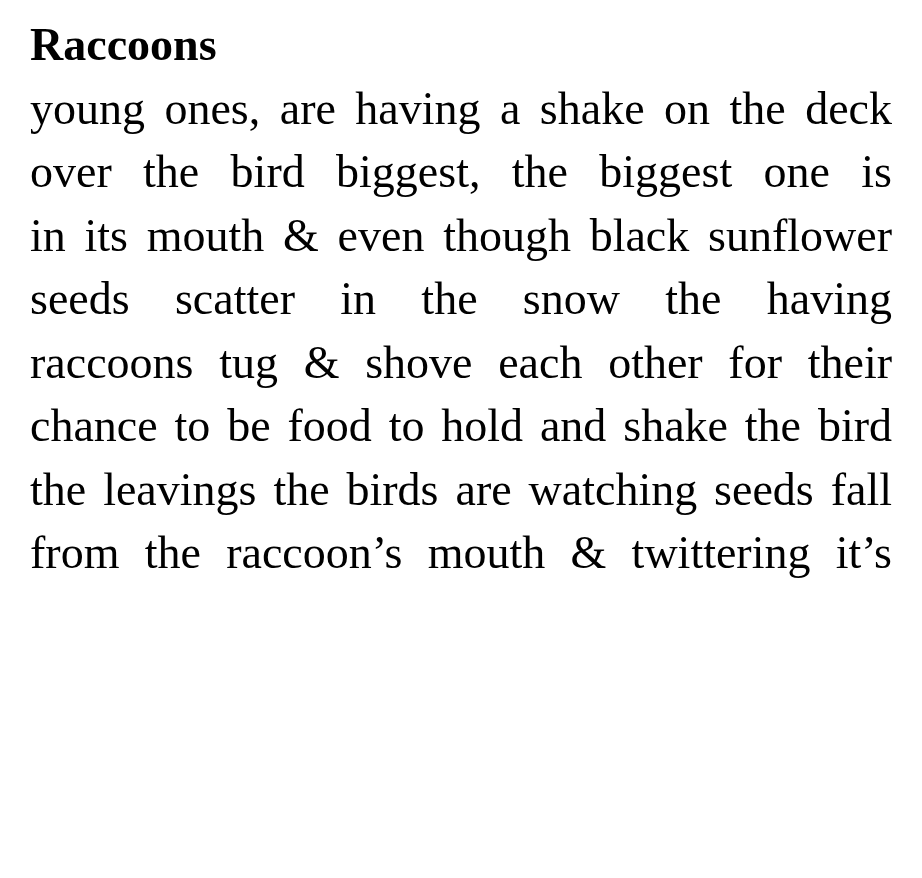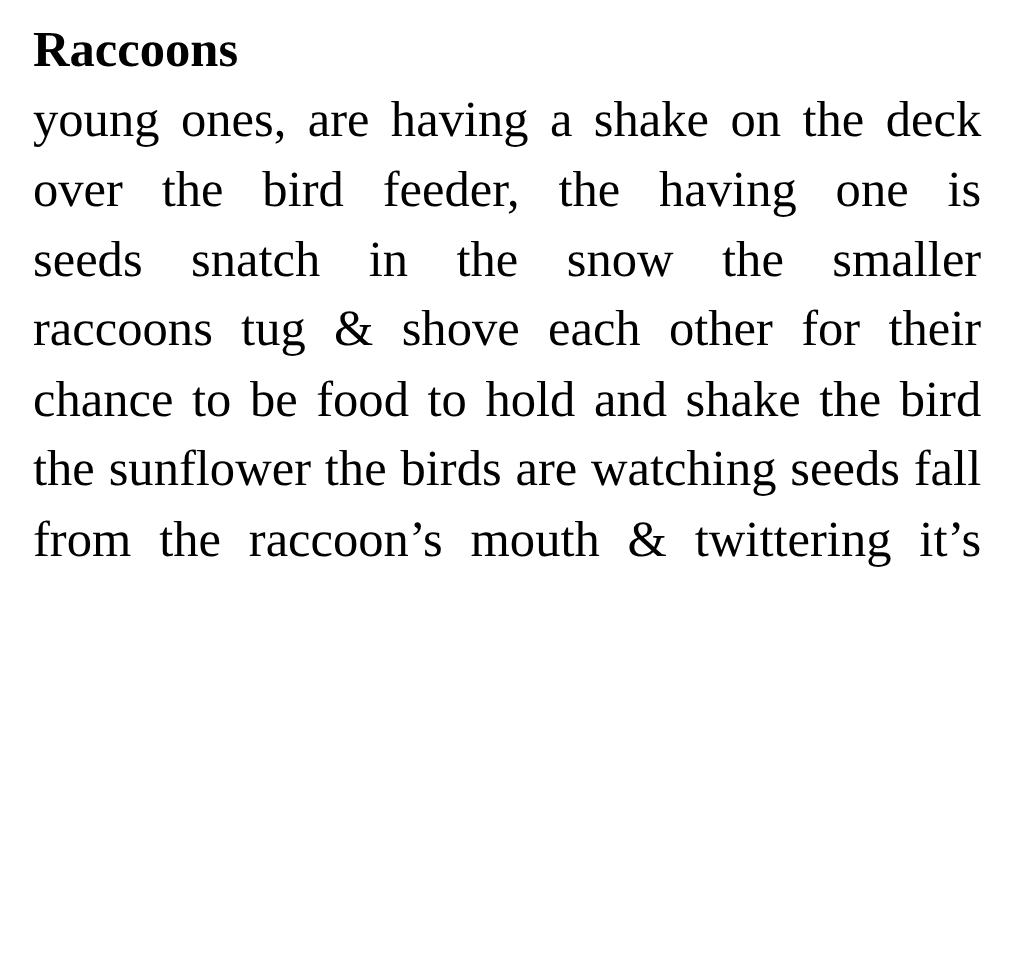--- a/index.html
+++ b/index.html
@@ -30,19 +30,20 @@
     text-align-last: justify;
     -moz-text-align-last: justify;
   }
 </style>
 </head>
 <body>
 
 <div class="page">
   <div class="poem-title">Raccoons</div>
   <div class="poem-line">young ones, are having a shake on the deck</div>
-  <div class="poem-line">over the bird feeder, the having one is</div>
-  <div class="poem-line">seeds snatch in the snow the smaller</div>
+  <div class="poem-line">over the bird biggest, the biggest one is</div>
+  <div class="poem-line">in its mouth &amp; even though black sunflower</div>
+  <div class="poem-line">seeds scatter in the snow the having</div>
   <div class="poem-line">raccoons tug &amp; shove each other for their</div>
   <div class="poem-line">chance to be food to hold and shake the bird</div>
-  <div class="poem-line">the sunflower the birds are watching seeds fall</div>
+  <div class="poem-line">the leavings the birds are watching seeds fall</div>
   <div class="poem-line">from the raccoon’s mouth &amp; twittering it’s</div>
 </div>
 
 </body></html>

